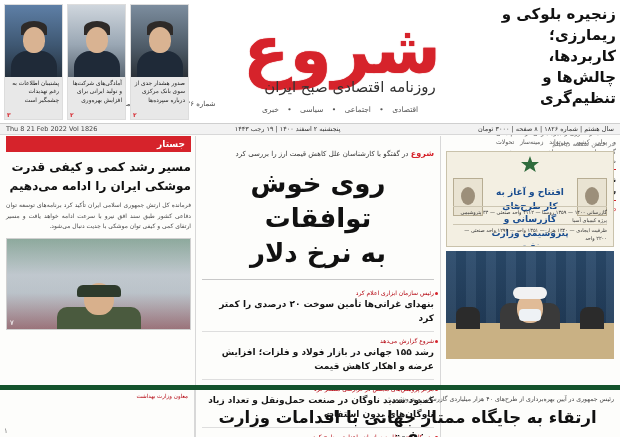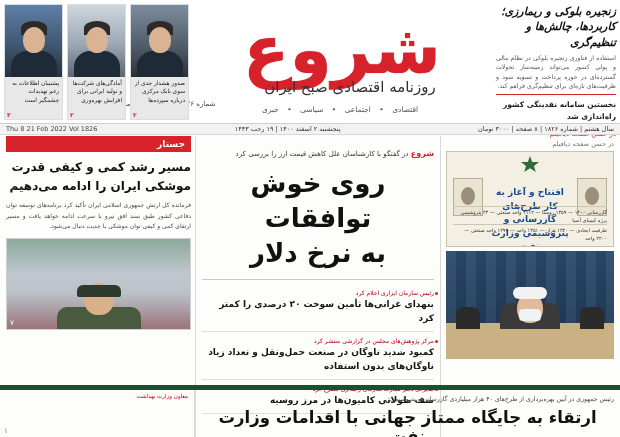--- a/index.html
+++ b/index.html
@@ -64,23 +64,22 @@
 
   
   .mast-left-col {
     position: absolute; top: 4px; right: 4px; width: 120px; height: 116px;
     font-size: 7px; color: #333; direction: rtl; line-height: 1.5;
   }
   .mast-left-col .kicker {
     color: #d6232b; font-size: 7px; margin-bottom: 2px; text-align: right;
   }
   .mast-left-col h3 {
-    margin: 0 0 3px 0; font-size: 11px; font-weight: bold; color: #111;
+    margin: 0 0 19px 0; font-size: 15px; font-weight: bold; color: #111;
     line-height: 1.4;
-    font-style: italic;
   }
   .mast-left-col p { margin: 0 0 4px 0; font-size: 6.2px; color: #555; text-align: justify; }
   .mast-left-col .subhead {
     font-size: 7.5px; font-weight: bold; color: #222; margin: 4px 0 2px 0;
   }
   .mast-left-col .redbar {
     height: 1px; background: #d6232b; margin: 3px 0;
   }
 
   
@@ -417,20 +416,25 @@
 
       <div class="mid-rule"></div>
 
       <div class="news-item">
         <div class="bullet"></div>
         <div class="lbl">رئیس سازمان ابزاری اعلام کرد</div>
         <div class="hl">بنهدای غرانی‌ها تأمین سوخت ۲۰ درصدی را کمتر کرد</div>
       </div>
       <div class="news-item">
         <div class="bullet"></div>
+        <div class="lbl">شروع گزارش می‌دهد</div>
+        <div class="hl">رشد ۱۵۵ جهانی در بازار فولاد و فلزات؛ افزایش عرضه و اهکار کاهش قیمت</div>
+      </div>
+      <div class="news-item">
+        <div class="bullet"></div>
         <div class="lbl">مرکز پژوهش‌های مجلس در گزارشی منتشر کرد</div>
         <div class="hl">کمبود شدید ناوگان در صنعت حمل‌ونقل و تعداد زیاد ناوگان‌های بدون استفاده</div>
       </div>
       <div class="news-item">
         <div class="bullet"></div>
         <div class="lbl">مدیرکل دفتر نظارت سازمان راهداری مطرح کرد</div>
         <div class="hl">صف طولانی کامیون‌ها در مرز روسیه</div>
       </div>
     </div>
 

